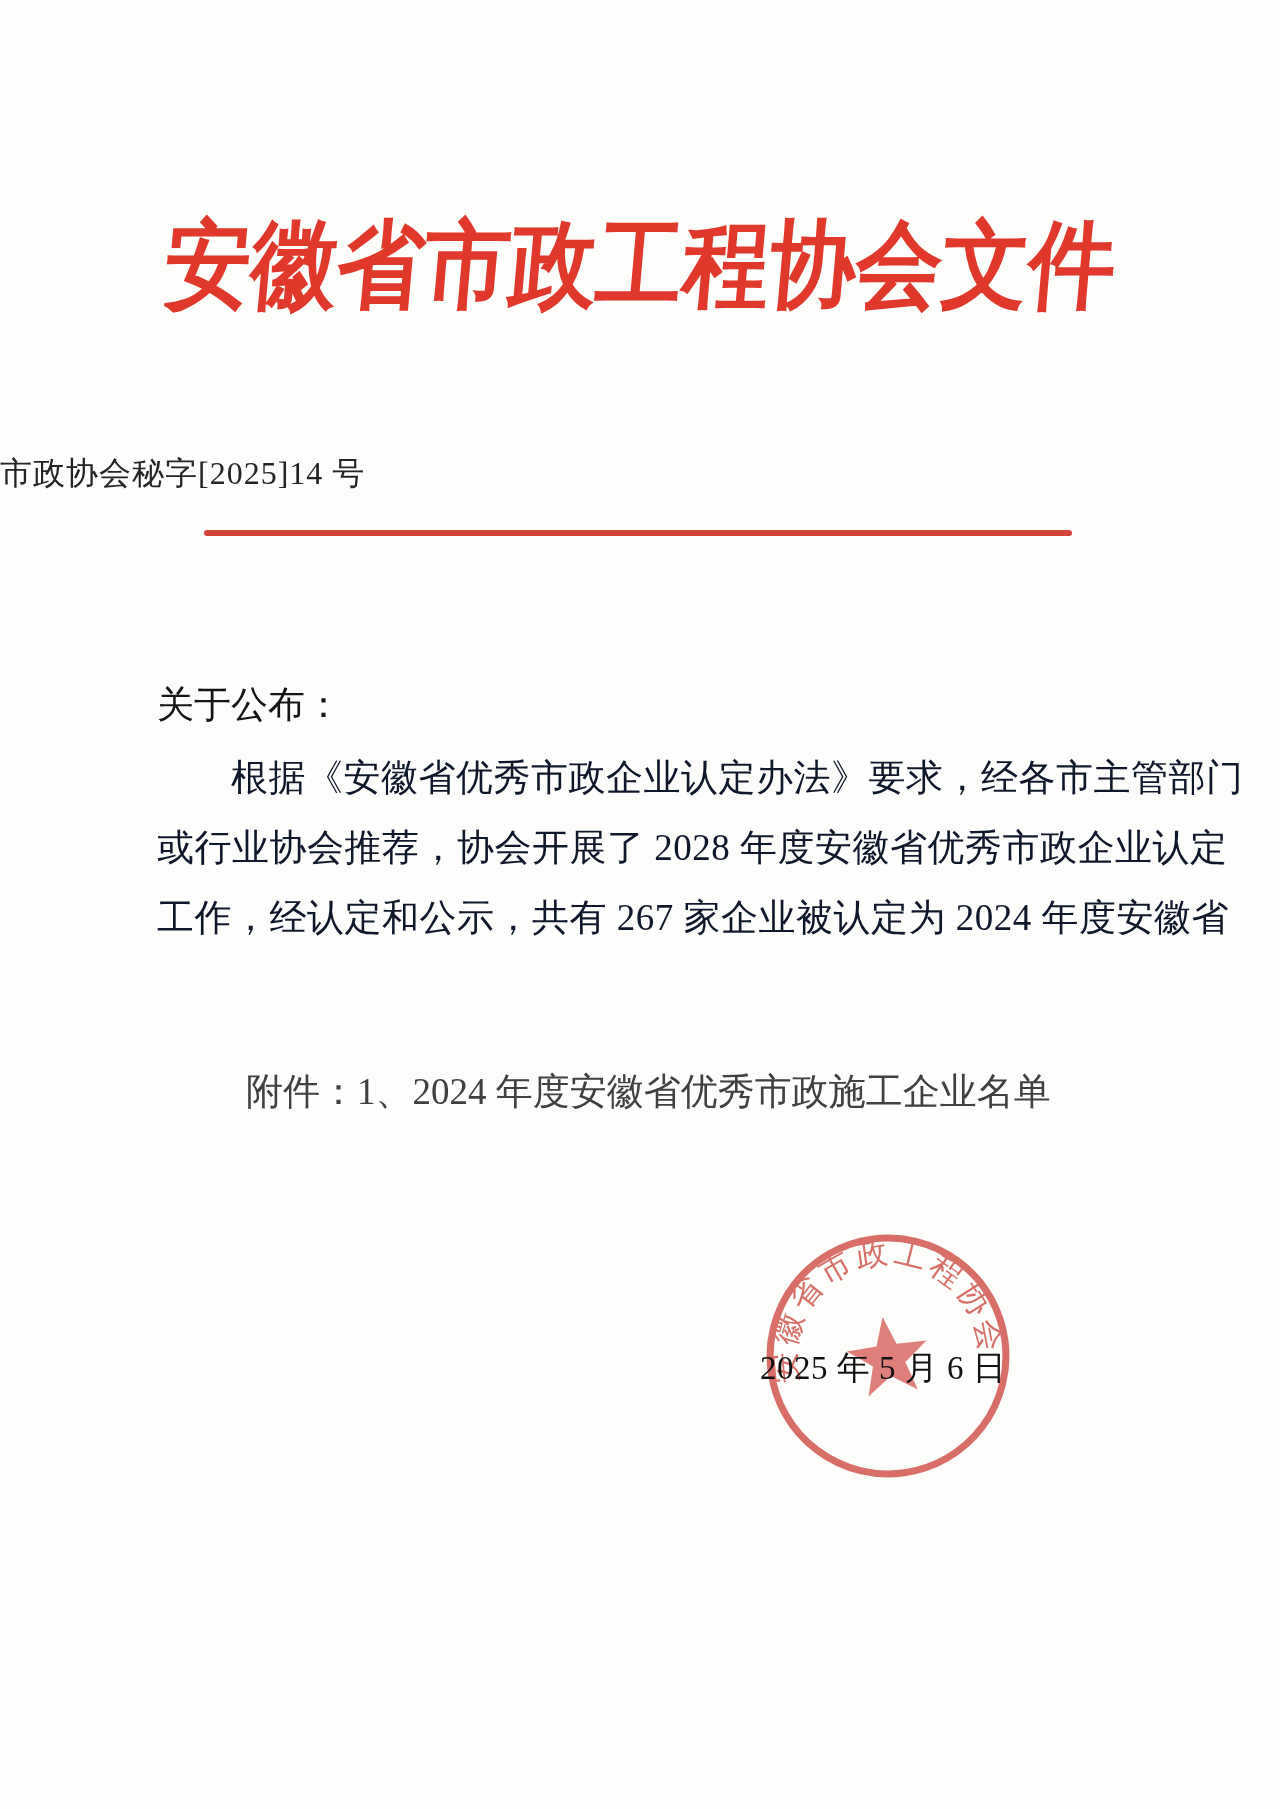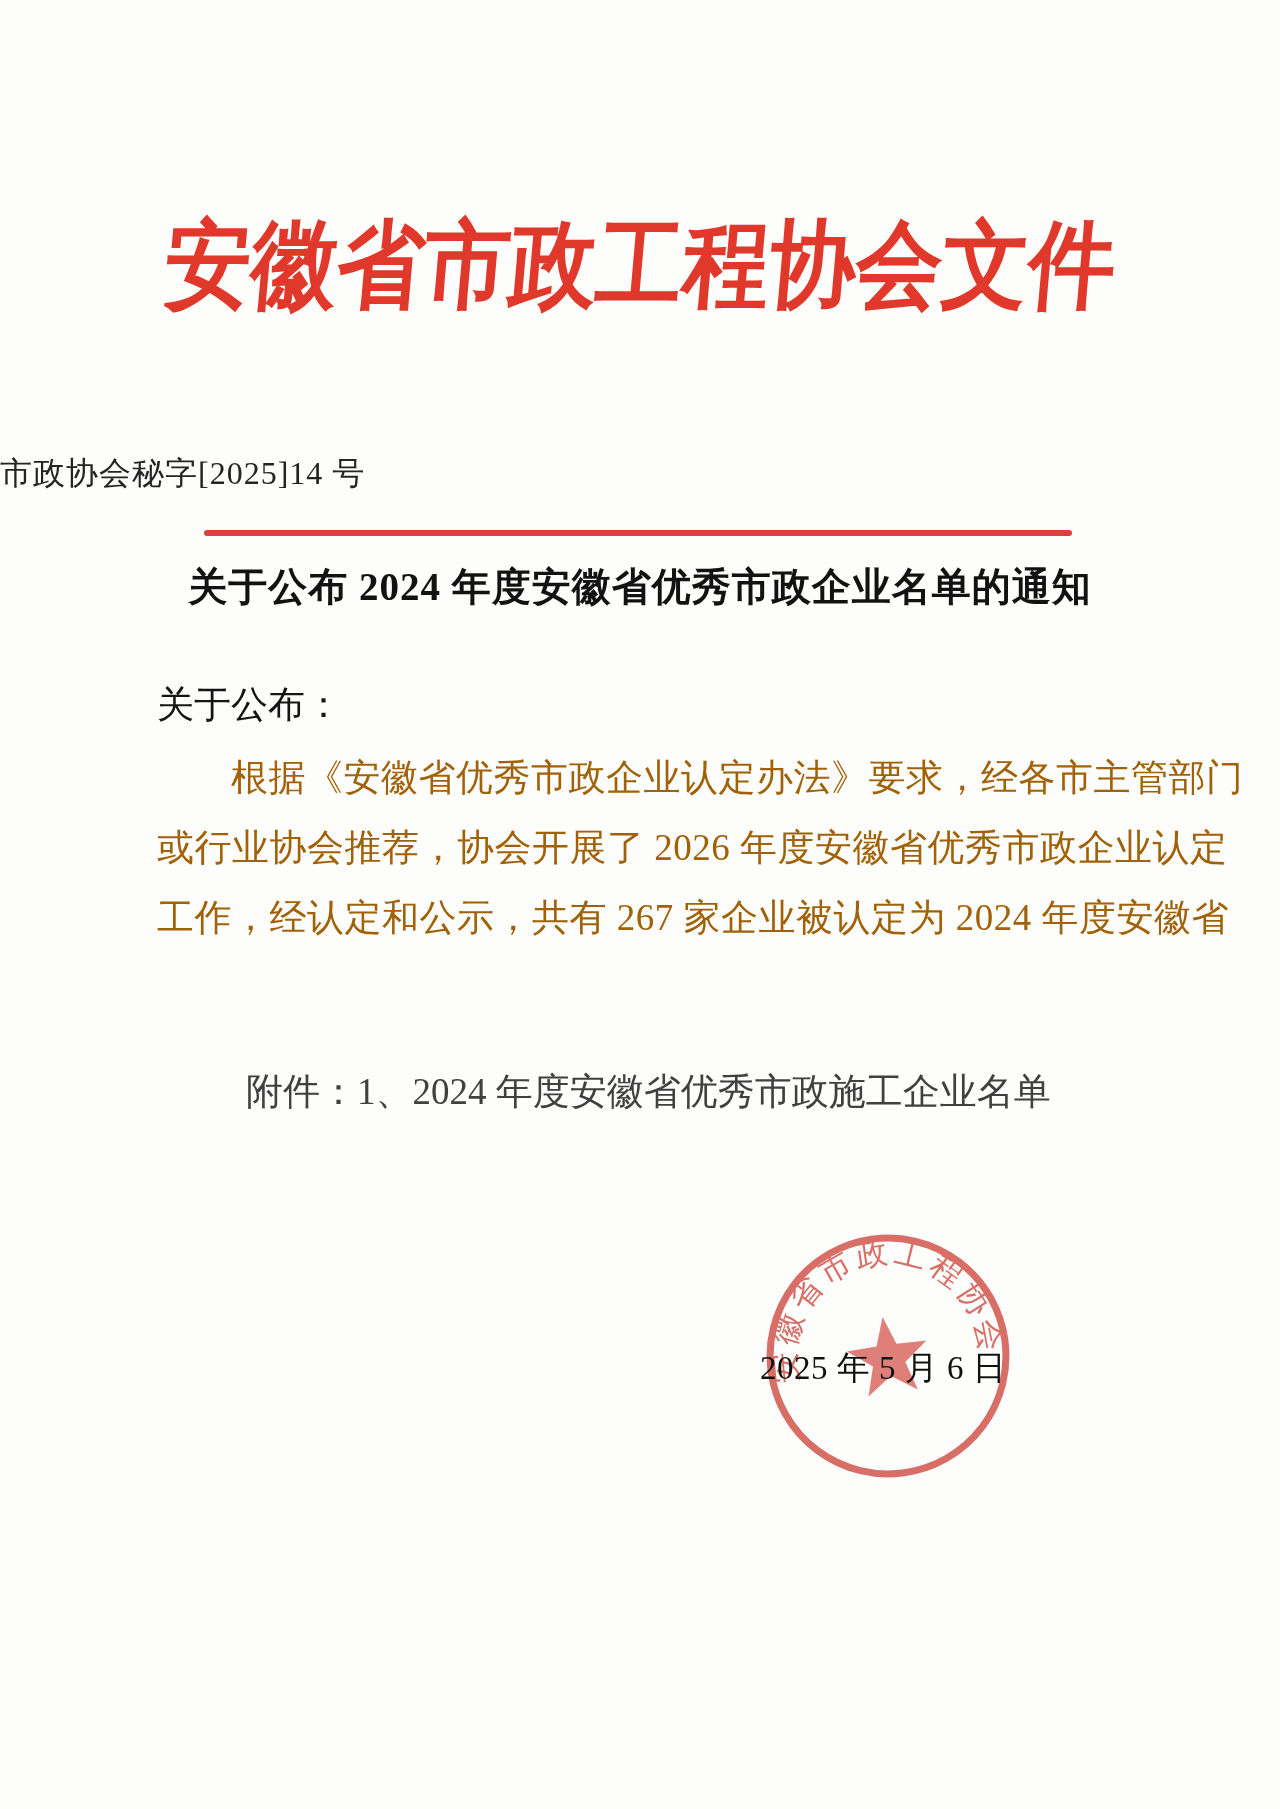--- a/index.html
+++ b/index.html
@@ -84,21 +84,21 @@
     top: 743px;
     left: 157px;
     width: 930px;
   }
   .paragraph .line {
     height: 70px;
     line-height: 70px;
     font-size: 37px;
     letter-spacing: 0.5px;
     white-space: nowrap;
-    color: #a16207;
+    color: #0f172a;
   }
   .paragraph .line.indent { padding-left: 74px; }
   
   .attachment-line-1 {
     position: absolute;
     top: 1072px;
     left: 246px;
     font-size: 37px;
     line-height: 40px;
     white-space: nowrap;
@@ -142,27 +142,26 @@
 <div class="page">
 
   <div class="letterhead">
     <span class="inner">安徽省市政工程协会文件</span>
   </div>
 
   <div class="doc-number">市政协会秘字[2025]14 号</div>
 
   <div class="red-rule"></div>
 
-  <div class="notice-title">关于公布 2024 年度安徽省优秀市政企业名单的通知</div>
 
   <div class="salutation">关于公布：</div>
 
   <div class="paragraph">
     <div class="line indent">根据《安徽省优秀市政企业认定办法》要求，经各市主管部门</div>
-    <div class="line">或行业协会推荐，协会开展了 2026 年度安徽省优秀市政企业认定</div>
+    <div class="line">或行业协会推荐，协会开展了 2028 年度安徽省优秀市政企业认定</div>
     <div class="line">工作，经认定和公示，共有 267 家企业被认定为 2024 年度安徽省</div>
   </div>
 
   <div class="attachment-line-1">附件：1、2024 年度安徽省优秀市政施工企业名单</div>
 
 
   <svg class="seal" viewBox="0 0 250 250" xmlns="http://www.w3.org/2000/svg">
     <g transform="rotate(-8 125 125)">
       <circle cx="125" cy="125" r="117" fill="none" stroke="#cf5047" stroke-width="7"></circle>
       <polygon fill="#d8655d" points="125,86 135,114.2 164.9,115 141.2,133.3 149.7,162 125,145 100.3,162 108.8,133.3 85.1,115 115,114.2"></polygon>

